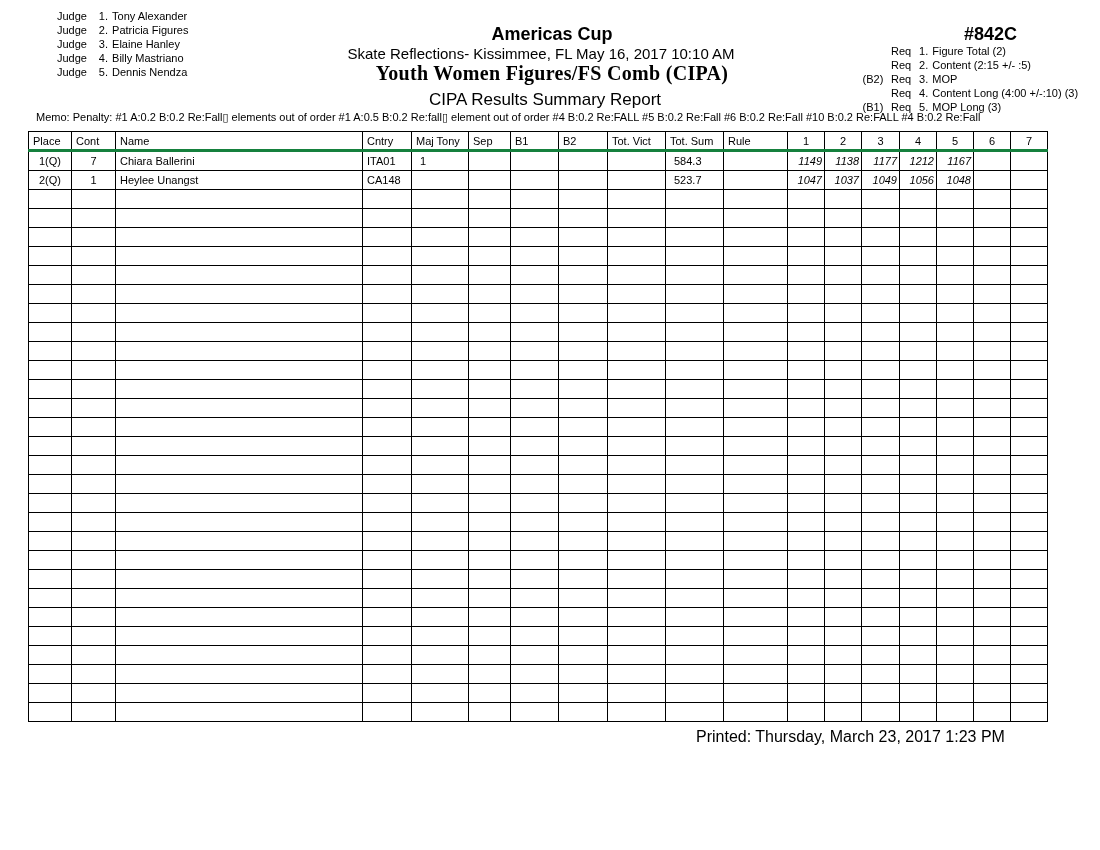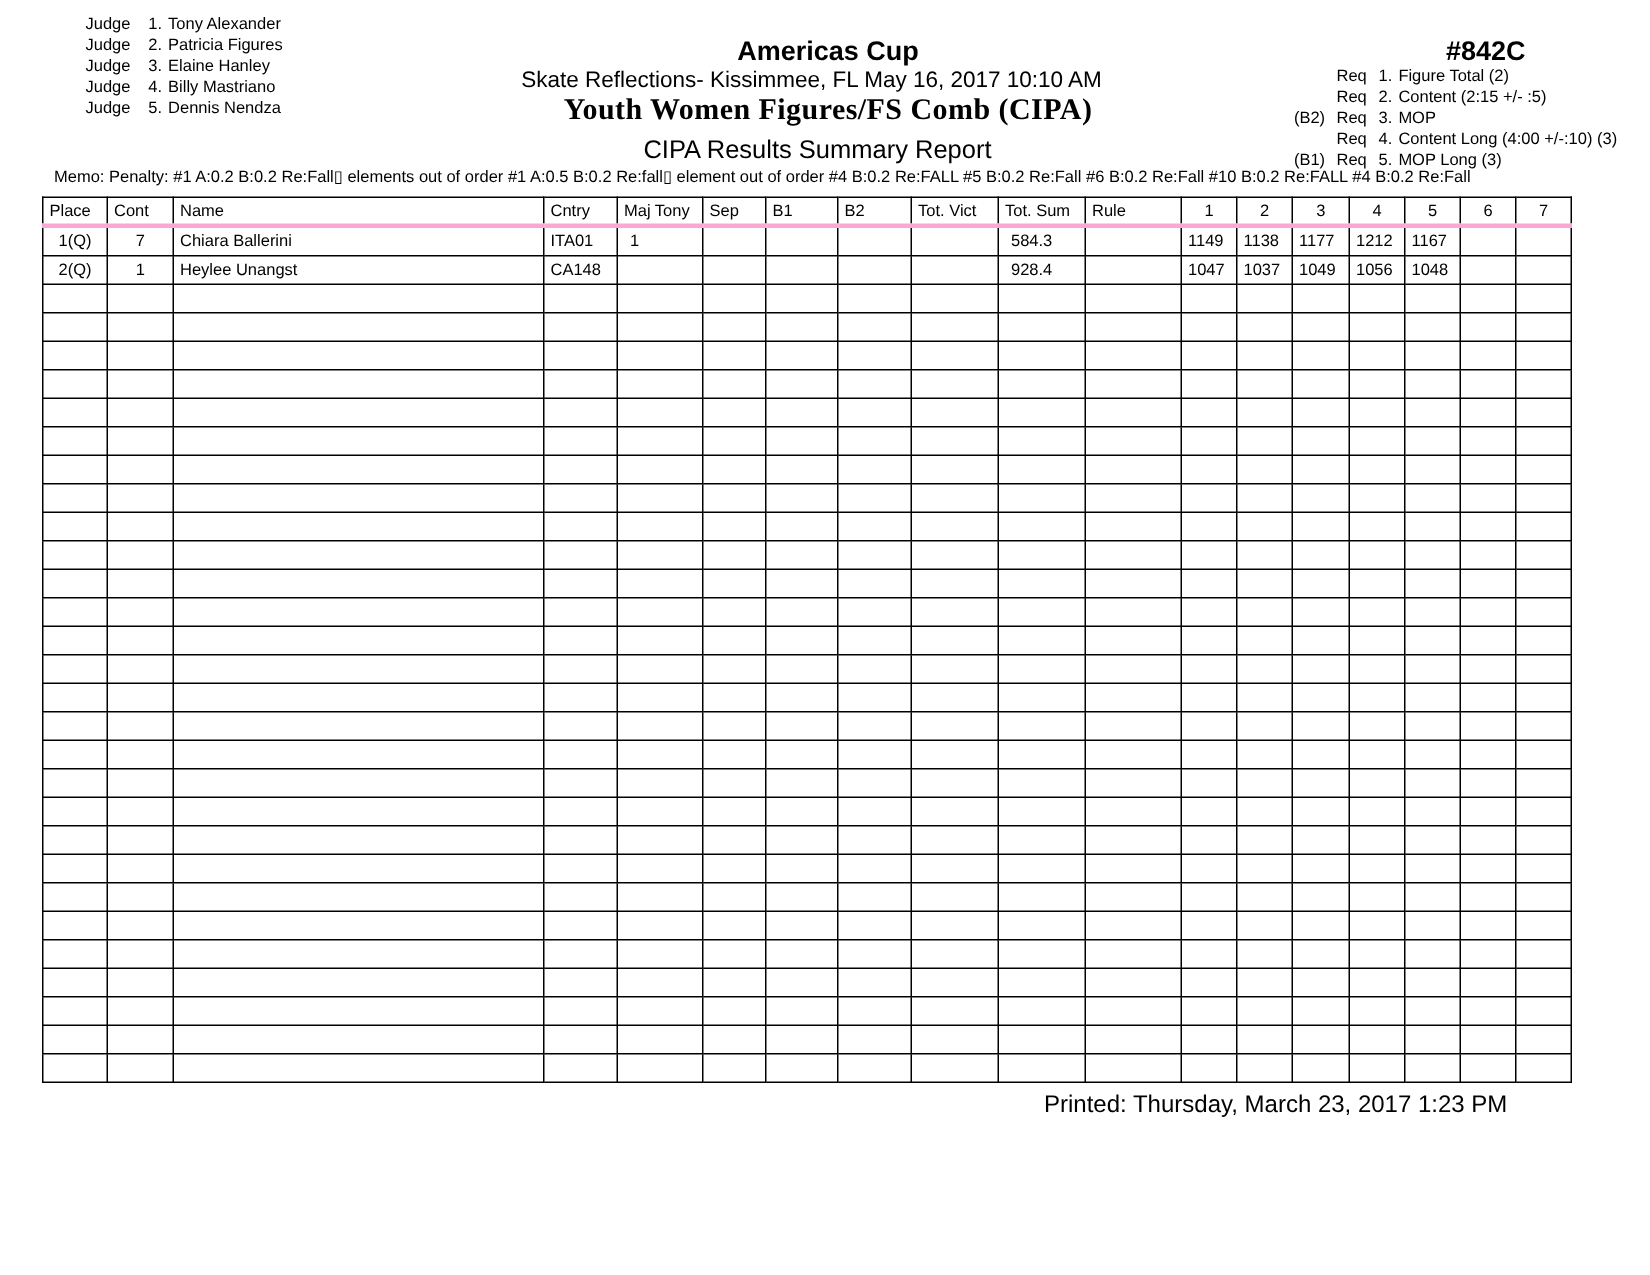--- a/index.html
+++ b/index.html
@@ -12,24 +12,24 @@
   .t2 { top:45px; left:541px; transform:translateX(-50%); font-size:15px; }
   .t3 { top:62px; left:552px; transform:translateX(-50%); font-weight:bold; font-size:20px; letter-spacing:0.3px;font-family:Liberation Serif, serif; }
   .t4 { top:90px; left:545px; transform:translateX(-50%); font-size:17px; }
   .evno { left:964px; top:24px; font-weight:bold; font-size:18px; }
   .reqs { left:860px; top:44px; font-size:11px; line-height:14px; }
   .reqs .pre { display:inline-block; width:26px; text-align:center; margin-right:5px; }
   .reqs .num { display:inline-block; width:14px; text-align:right; margin-right:4px; }
   .memo { left:36px; top:111px; font-size:11px; width:971px; overflow:hidden; }
   table.grid { position:absolute; left:28px; top:131px; border-collapse:collapse; table-layout:fixed; font-size:11px; }
   table.grid td, table.grid th { border:1px solid #000; padding:0 4px; height:18px; font-weight:normal; overflow:hidden; white-space:nowrap; }
-  table.grid th { text-align:left; height:17px; border-bottom:3px solid #f9a8d4;margin-top:16px; }
+  table.grid th { text-align:left; height:17px; border-bottom:3px solid #15803d;margin-top:16px; }
   table.grid th.c { text-align:center; }
   table.grid td.c { text-align:center; }
-  table.grid td.r { text-align:left; padding-right:2px; }
+  table.grid td.r { text-align:right; padding-right:2px;font-style:italic; }
   table.grid td.pad { padding-left:8px; }
   .printed { left:696px; top:728px; font-size:16px; }
 </style>
 </head>
 <body>
 
 <div class="abs judges">
   <div><span>Judge</span> <span class="num">1.</span><span>Tony Alexander</span></div>
   <div><span>Judge</span> <span class="num">2.</span><span>Patricia Figures</span></div>
   <div><span>Judge</span> <span class="num">3.</span><span>Elaine Hanley</span></div>
@@ -121,21 +121,21 @@
     <tr>
       <td class="c">2(Q)</td>
       <td class="c">1</td>
       <td>Heylee Unangst</td>
       <td>CA148</td>
       <td class="pad"></td>
       <td></td>
       <td></td>
       <td></td>
       <td></td>
-      <td class="pad">928.4</td>
+      <td class="pad">523.7</td>
       <td></td>
       <td class="r">1047</td>
       <td class="r">1037</td>
       <td class="r">1049</td>
       <td class="r">1056</td>
       <td class="r">1048</td>
       <td class="r"></td>
       <td class="r"></td>
     </tr>
   <tr>

